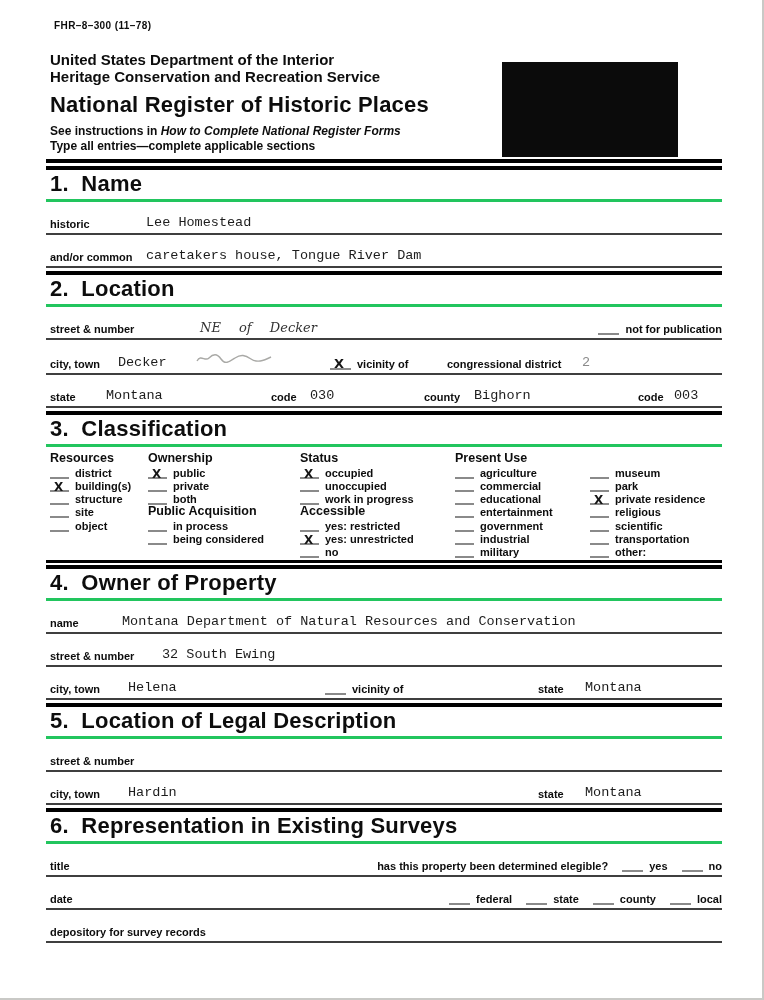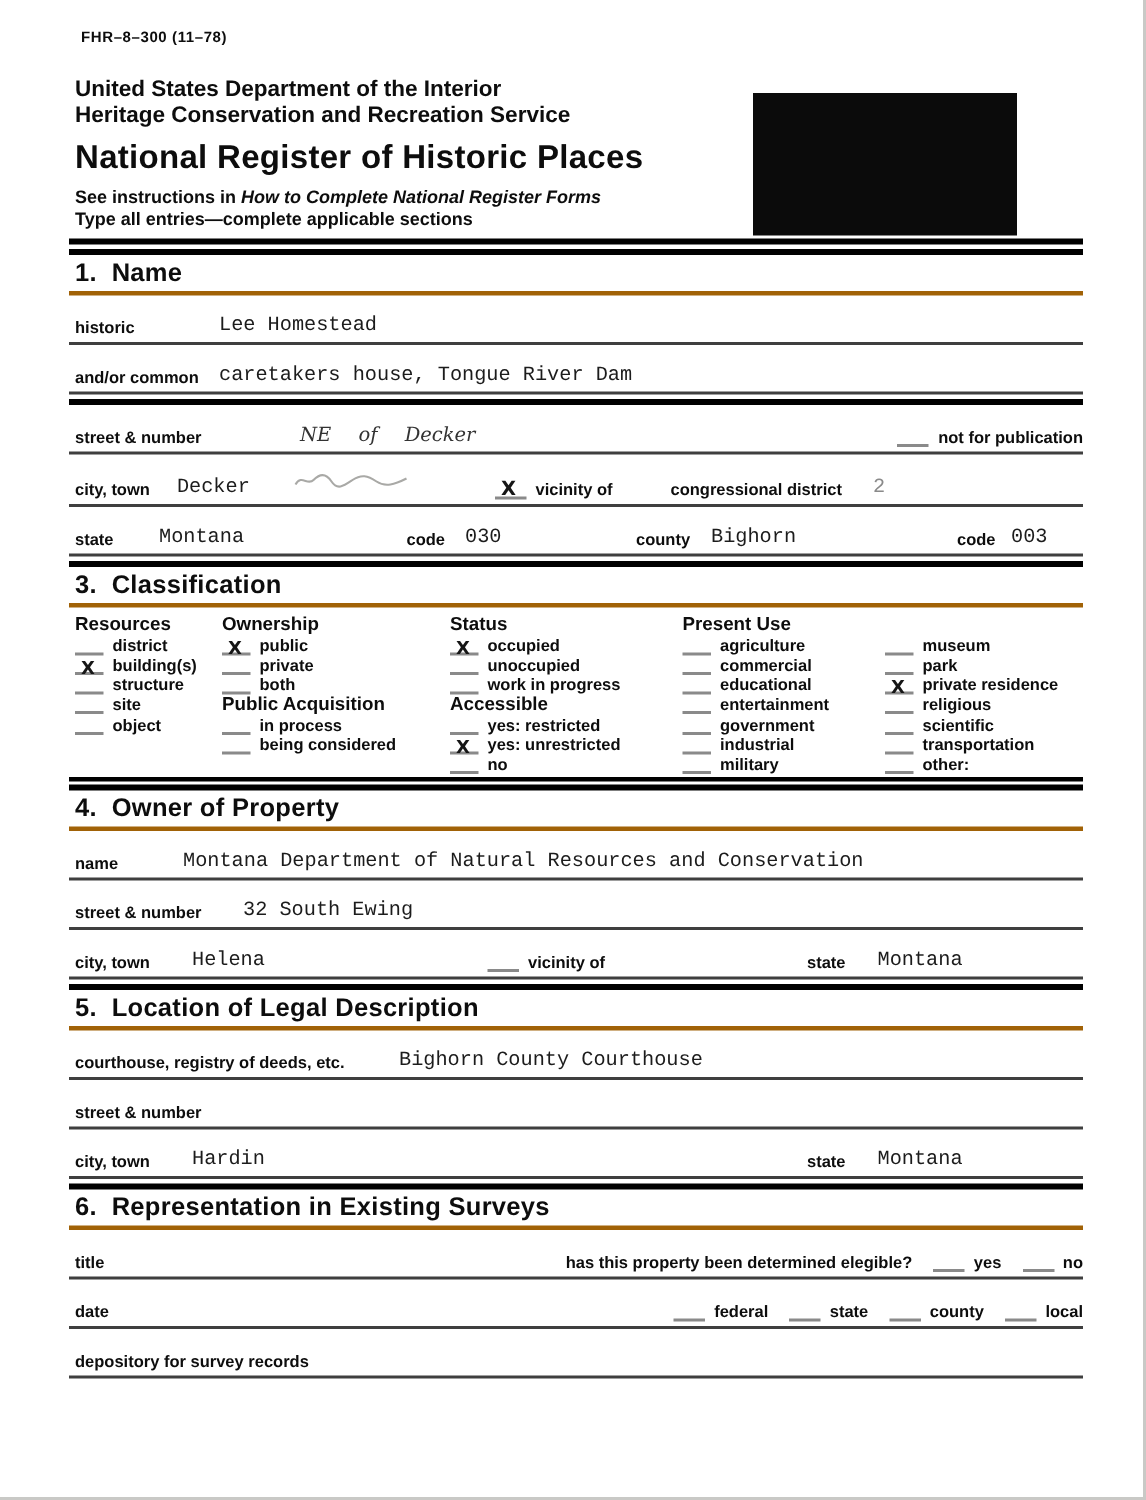--- a/index.html
+++ b/index.html
@@ -12,21 +12,21 @@
   .formnum{padding:20px 0 0 8px;font-size:10px;font-weight:bold;letter-spacing:.4px;}
   .dept{margin-top:20px;padding-left:4px;font-size:15px;font-weight:bold;line-height:1.16;}
   .bigtitle{margin-top:7px;padding-left:4px;font-size:22px;font-weight:bold;line-height:1.1;letter-spacing:.2px;}
   .instr{margin-top:7px;padding-left:4px;font-size:12px;font-weight:bold;line-height:1.25;}
   .instr i{font-style:italic;text-align:right;}
   .toprule{margin-top:5px;border-bottom:4px solid #000;height:0;}
   .stampbox{position:absolute;left:502px;top:62px;width:176px;height:95px;background:#0b0b0b;}
 
   
   .sec{border-top:4px solid #000;margin-top:3px;}
-  .sh{font-size:17px;font-weight:bold;line-height:1;padding:3px 0 4px 4px;border-bottom:3px solid #a16207;
+  .sh{font-size:22px;font-weight:bold;line-height:1;padding:3px 0 4px 4px;border-bottom:3px solid #22c55e;
       white-space:pre-wrap;letter-spacing:.2px;}
 
   
   .fr{position:relative;display:flex;align-items:flex-end;border-bottom:2px solid #3f3f3f;
       margin-top:8px;min-height:20px;padding:0 0 3px 4px;}
   .lb{font-size:11px;font-weight:bold;flex:0 0 auto;}
   .tv{font-family:"Liberation Mono",monospace;font-size:13.5px;color:#1c1c1c;white-space:pre;}
   .faint{color:#8a8a8a;}
   .hw{font-family:"DejaVu Serif",serif;font-style:italic;font-size:13px;color:#333;word-spacing:14px;}
   .abs{position:absolute;bottom:3px;}
@@ -75,20 +75,21 @@
         <span class="lb" style="flex-basis:96px">historic</span>
         <span class="tv">Lee Homestead</span>
       </div>
       <div class="fr">
         <span class="lb" style="flex-basis:96px">and/or common</span>
         <span class="tv">caretakers house, Tongue River Dam</span>
       </div>
     </div>
 
     <div class="sec">
+      <div class="sh">2.  Location</div>
       <div class="fr">
         <span class="lb" style="flex-basis:150px">street &amp; number</span>
         <span class="hw">NE of Decker</span>
         <span class="grp mla">
           <span class="bl"></span>
           <span class="lb">not for publication</span>
         </span>
       </div>
       <div class="fr" style="min-height:22px">
         <span class="lb">city, town</span>
@@ -343,24 +344,20 @@
           <span class="lb">vicinity of</span>
         </span>
         <span class="abs lb" style="left:492px">state</span>
         <span class="abs tv" style="left:539px">Montana</span>
       </div>
     </div>
 
     <div class="sec">
       <div class="sh">5.  Location of Legal Description</div>
       <div class="fr">
-        <span class="lb" style="flex-basis:216px">courthouse, registry of deeds, etc.</span>
-        <span class="tv">Bighorn County Courthouse</span>
-      </div>
-      <div class="fr">
         <span class="lb">street &amp; number</span>
       </div>
       <div class="fr">
         <span class="lb">city, town</span>
         <span class="abs tv" style="left:82px">Hardin</span>
         <span class="abs lb" style="left:492px">state</span>
         <span class="abs tv" style="left:539px">Montana</span>
       </div>
     </div>
 

